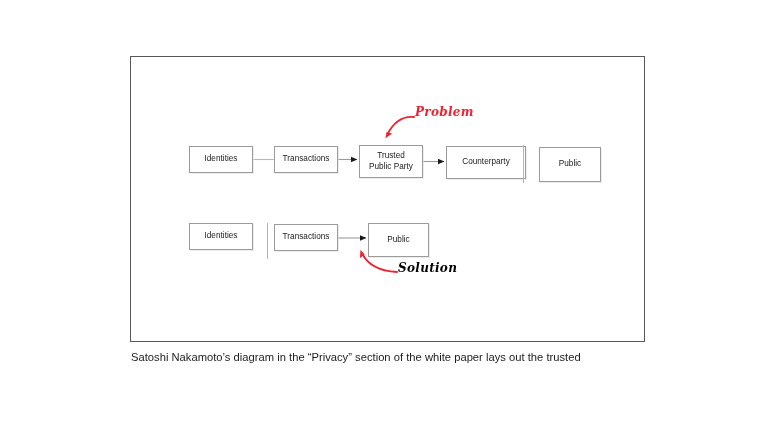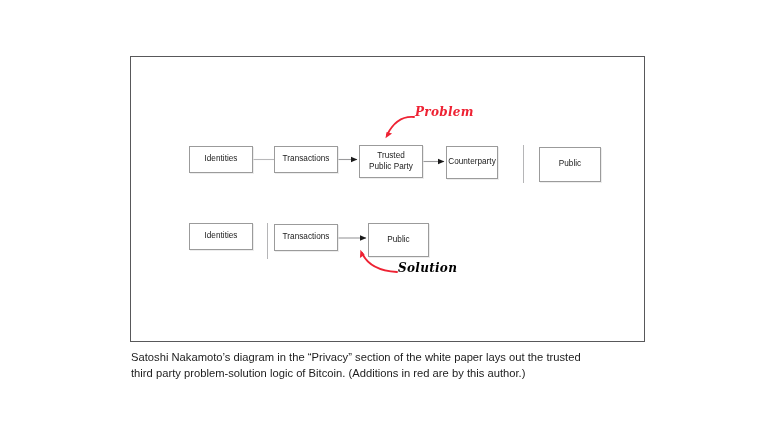--- a/index.html
+++ b/index.html
@@ -56,21 +56,21 @@
     line-height: 1.28;
     letter-spacing: 0.02px;
     box-shadow: 1px 1px 0 rgba(0,0,0,0.07);
   }
   .node-box .node-label { display: block; }
 
   
   #box-identities-1   { left: 58px;  top: 89px;  width: 64px; height: 27px; }
   #box-transactions-1 { left: 143px; top: 89px;  width: 64px; height: 27px; }
   #box-trusted-third  { left: 228px; top: 88px;  width: 64px; height: 33px; }
-  #box-counterparty   { left: 315px; top: 89px;  width: 52px; height: 33px; }
+  #box-counterparty   { left: 315px; top: 89px;  width: 80px; height: 33px; }
   #box-public-1       { left: 408px; top: 90px;  width: 62px; height: 35px; }
 
   
   #box-identities-2   { left: 58px;  top: 166px; width: 64px; height: 27px; }
   #box-transactions-2 { left: 143px; top: 167px; width: 64px; height: 27px; }
   #box-public-2       { left: 237px; top: 166px; width: 61px; height: 34px; }
 
   
   .divider-line {
     position: absolute;
@@ -201,16 +201,15 @@
 
       <div class="annotation-text" id="annotation-problem" style="color:#ee2233;">Problem</div>
 
       <div class="annotation-text" id="annotation-solution" style="color:#000000;">Solution</div>
 
     </div>
   </div>
 
   <div id="caption">
     <span class="caption-line">Satoshi Nakamoto’s diagram in the “Privacy” section of the white paper lays out the trusted</span>
-    <span class="caption-line">third party problem-solution logic of Bitcoin. (Additions in red are by this author.)</span>
   </div>
 
 </div>
 
 </body></html>

